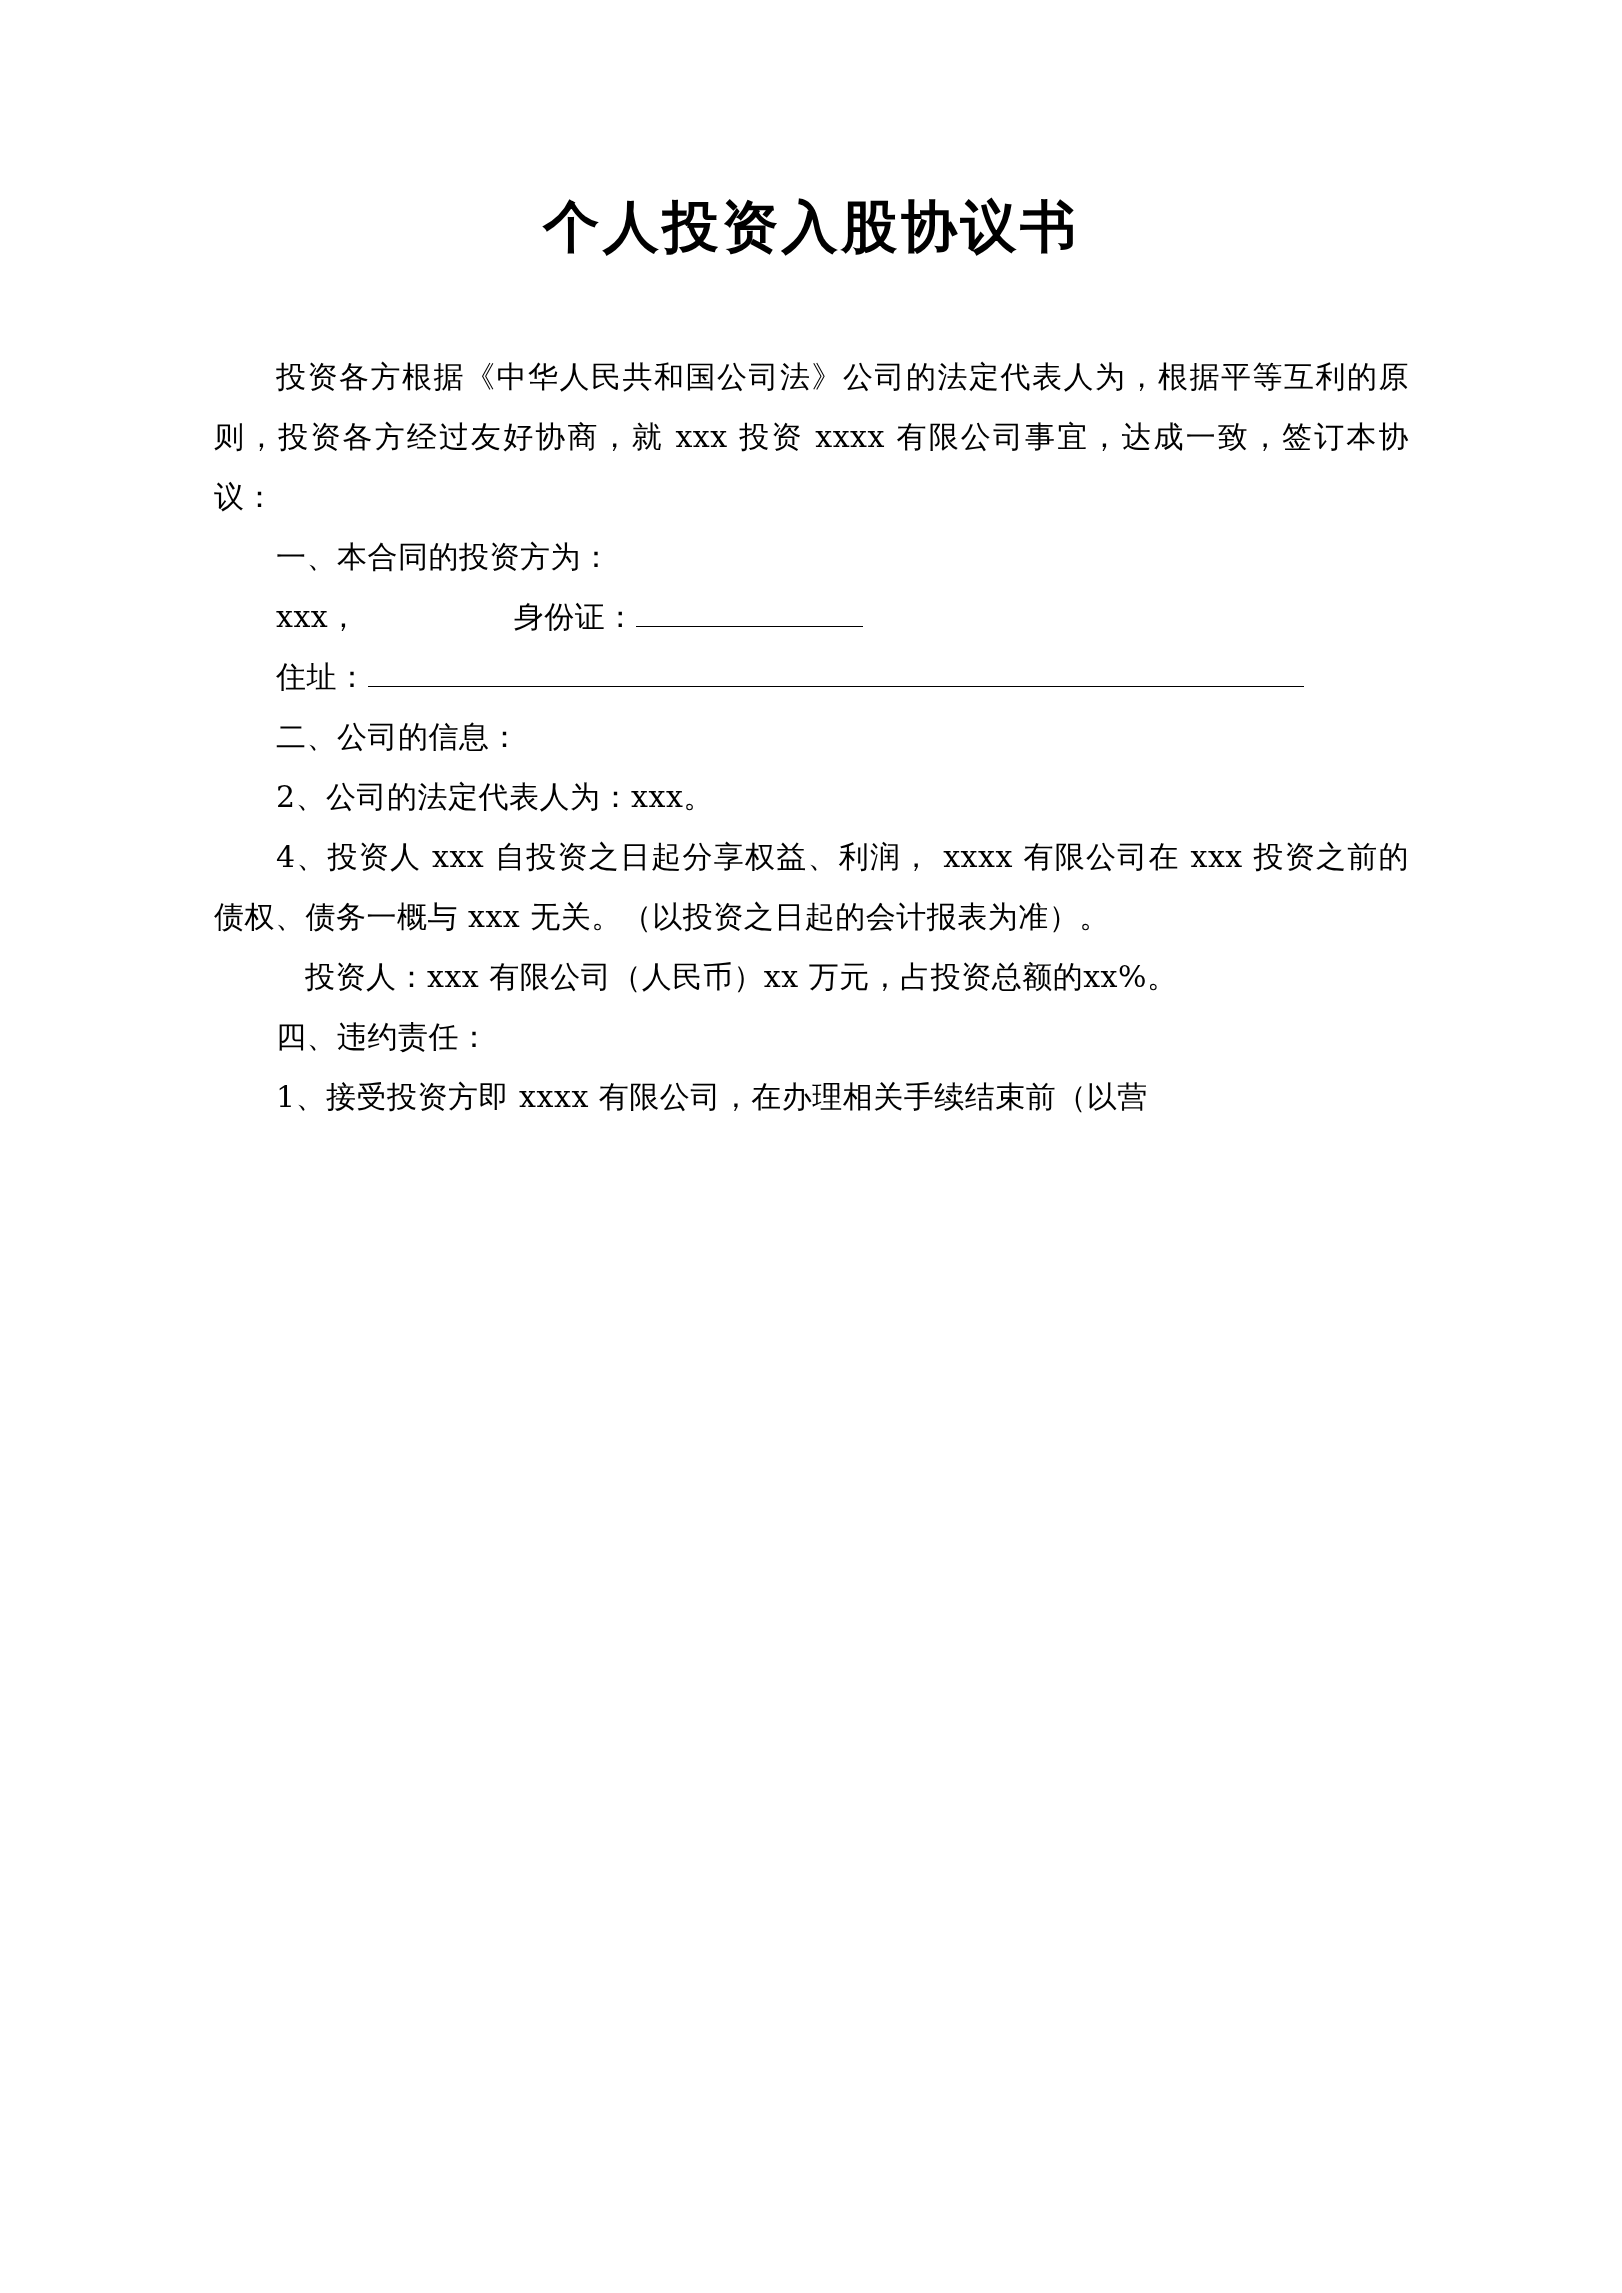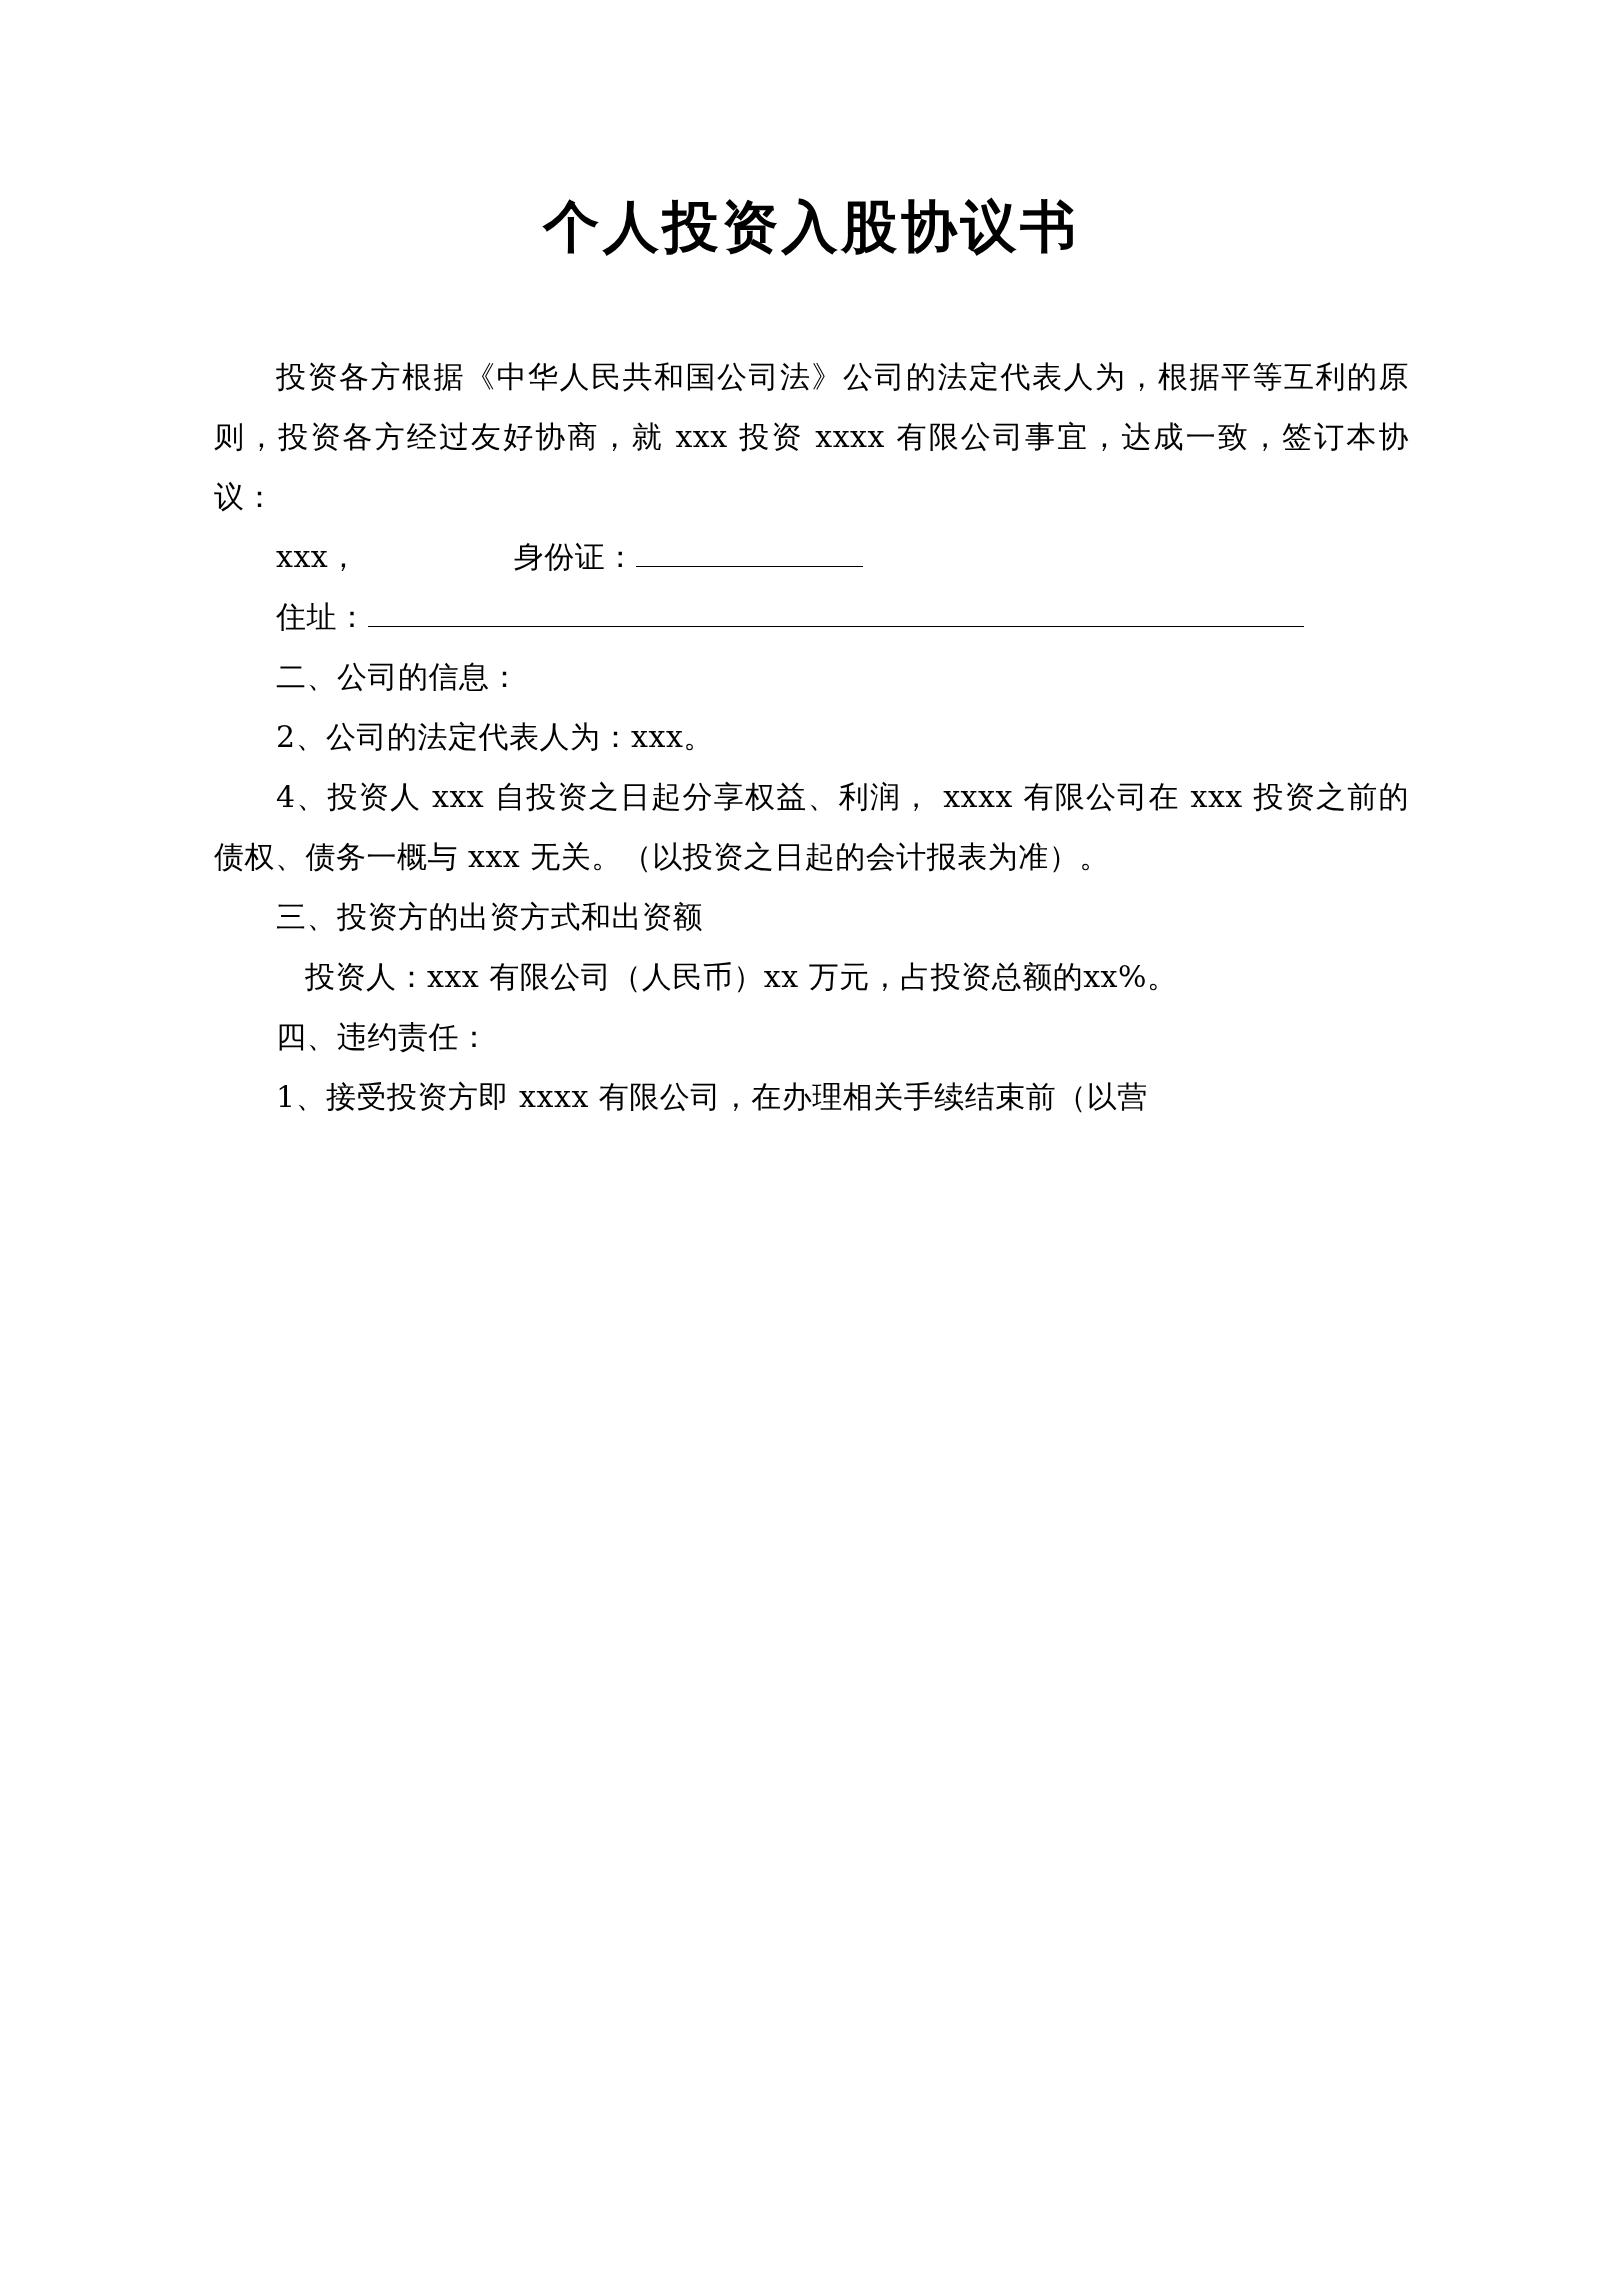--- a/index.html
+++ b/index.html
@@ -61,34 +61,34 @@
 <body>
 
 <div class="page">
 
   <h1 class="doc-title">个人投资入股协议书</h1>
 
   <div class="body-block">
 
     <p class="para indent2">投资各方根据《中华人民共和国公司法》公司的法定代表人为，根据平等互利的原则，投资各方经过友好协商，就 xxx 投资 xxxx 有限公司事宜，达成一致，签订本协议：</p>
 
+    <p class="para indent2">一、本合同的投资方为：</p>
 
     <p class="para indent2"><span>xxx，</span><span class="gap-sm"></span><span>身份证：</span><span class="rule rule-short"></span></p>
 
     <p class="para indent2"><span>住址：</span><span class="rule" style="width:936px"></span></p>
 
     <p class="para indent2">二、公司的信息：</p>
 
 
     <p class="para indent2">2、公司的法定代表人为：xxx。</p>
 
 
     <p class="para indent2">4、投资人 xxx 自投资之日起分享权益、利润， xxxx 有限公司在 xxx 投资之前的债权、债务一概与 xxx 无关。（以投资之日起的会计报表为准）。</p>
 
-    <p class="para indent2">三、投资方的出资方式和出资额</p>
 
     <p class="para indent3">投资人：xxx 有限公司（人民币）xx 万元，占投资总额的xx%。</p>
 
     <p class="para indent2">四、违约责任：</p>
 
     <p class="para indent2">1、接受投资方即 xxxx 有限公司，在办理相关手续结束前（以营</p>
 
   </div>
 </div>
 

